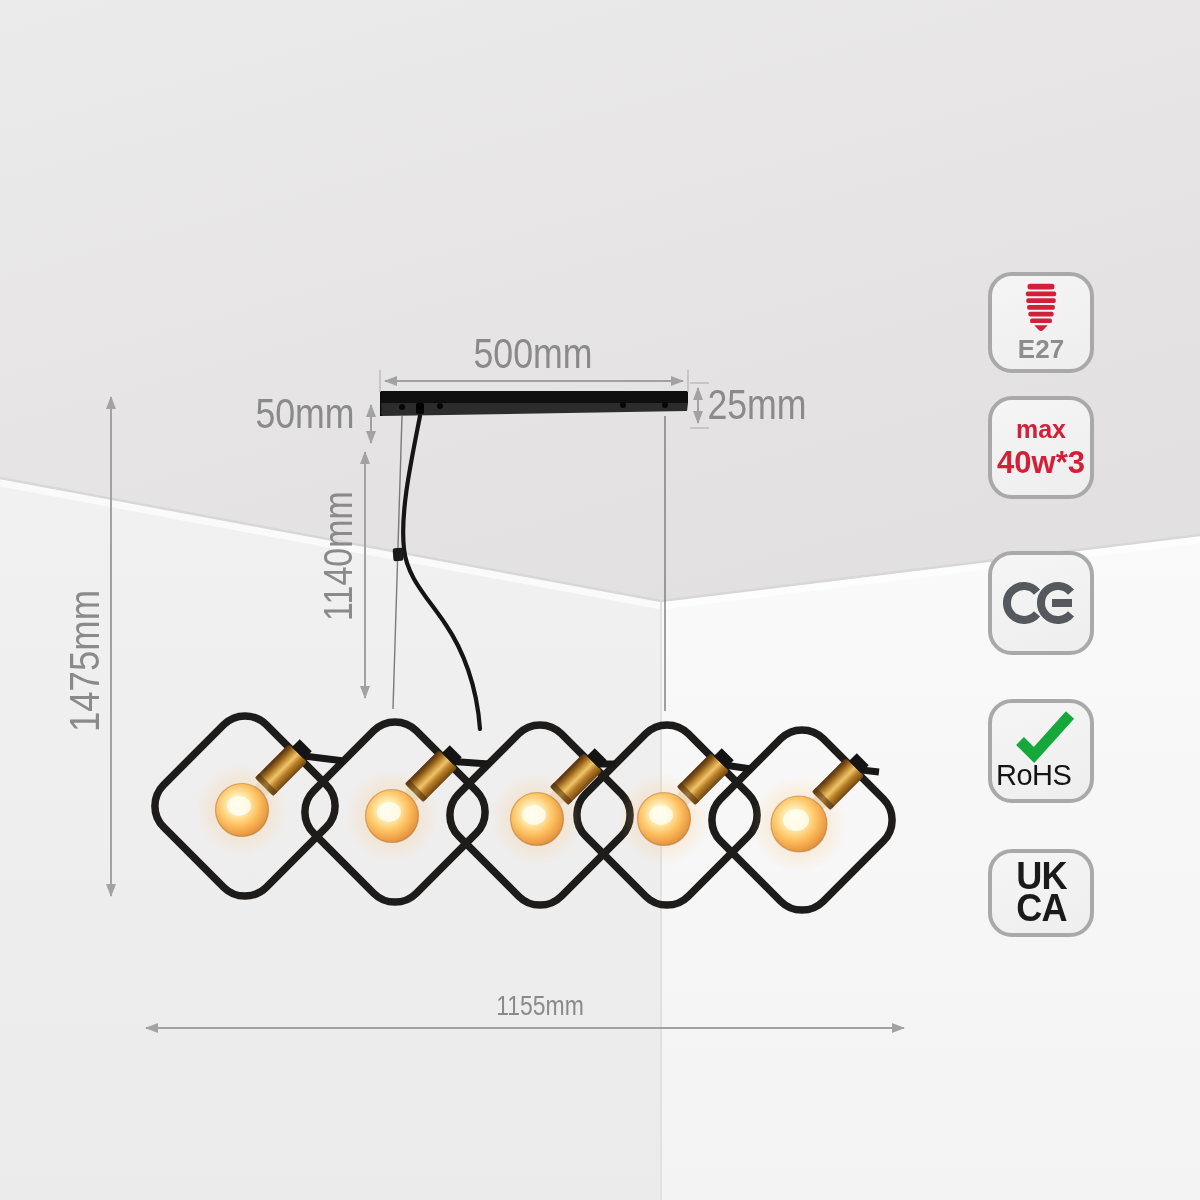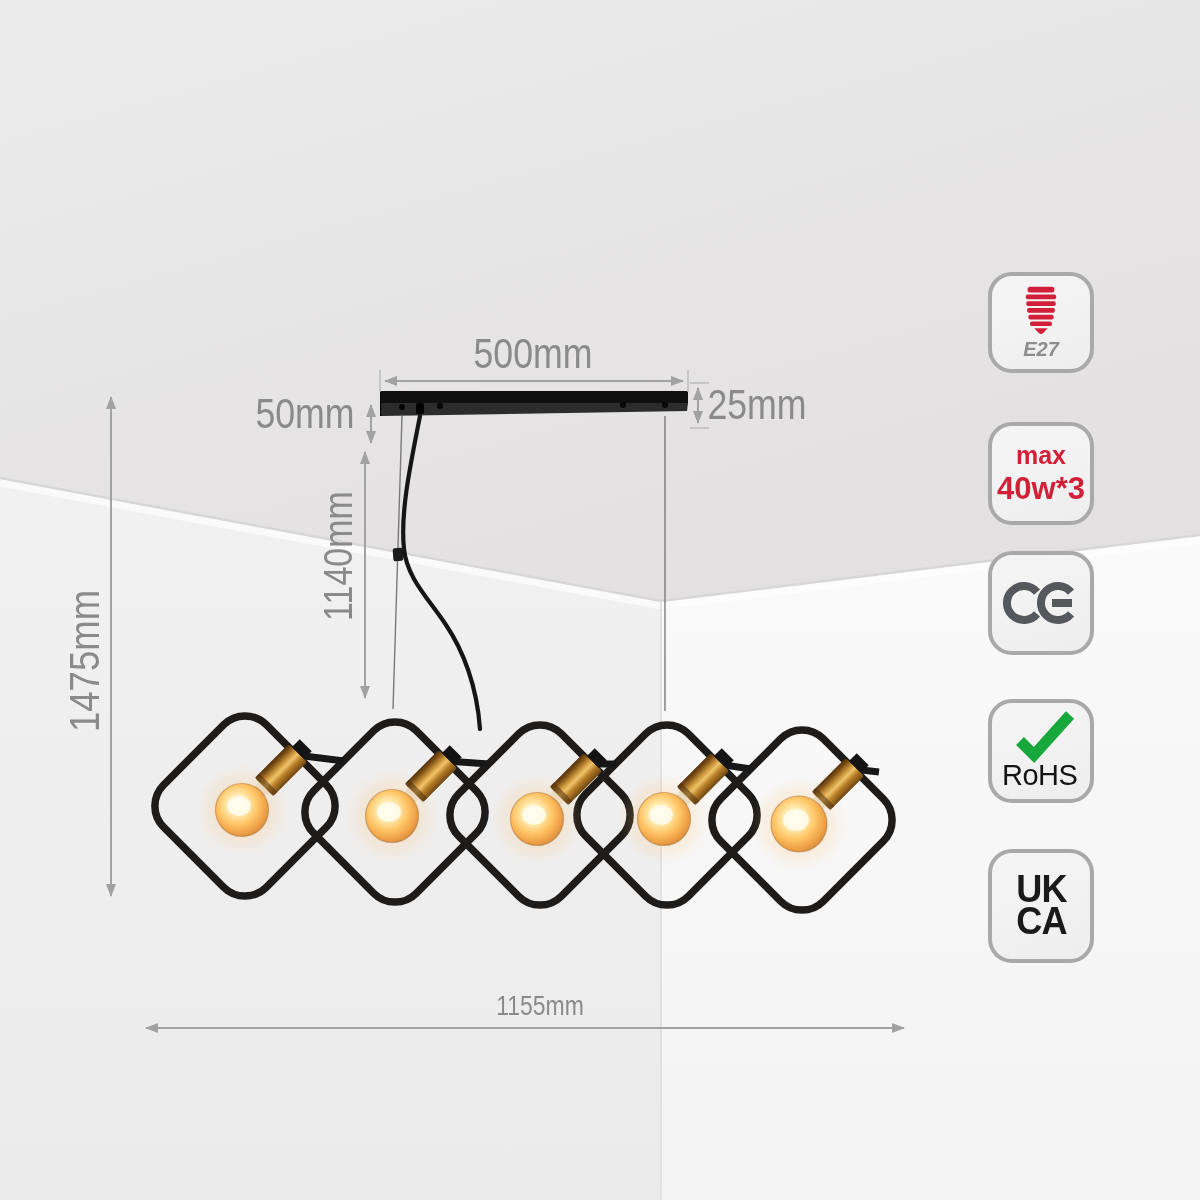--- a/index.html
+++ b/index.html
@@ -6,24 +6,24 @@
   #stage{position:relative;width:1200px;height:1200px;overflow:hidden;
          font-family:"Liberation Sans",sans-serif;background:#404040;}
   #scene{position:absolute;left:0;top:0;}
   .dim-label{position:absolute;color:#8a8a8a;font-weight:400;white-space:nowrap;
              transform:translate(-50%,-50%) scaleX(0.85);}
   .dim-label.rot{transform:translate(-50%,-50%) rotate(-90deg) scaleX(0.85);}
   .badge{position:absolute;left:988px;width:106px;box-sizing:border-box;
          border:4px solid #a9a9a9;border-radius:24px;
          background:linear-gradient(160deg,#f6f5f5,#efeeee);
          display:flex;flex-direction:column;align-items:center;justify-content:center;}
-  .badge .blabel{font-weight:700;color:#8d8d8d;font-size:20px;line-height:1;font-style:italic;}
+  .badge .blabel{font-weight:700;color:#8d8d8d;font-size:26px;line-height:1;}
   .badge.red .l1{color:#d22038;font-weight:700;font-size:25px;line-height:1.25;}
   .badge.red .l2{color:#d22038;font-weight:700;font-size:31px;line-height:1.15;}
-  .badge .rohs-text{position:absolute;left:10px;bottom:9px;color:#141414;
+  .badge .rohs-text{position:absolute;left:4px;bottom:9px;color:#141414;
                     font-size:29px;font-weight:500;line-height:1;letter-spacing:-0.5px;}
   .badge .ukca-line{color:#1a1a1a;font-weight:700;font-size:38px;line-height:0.84;
                     letter-spacing:-1px;transform:scaleX(0.95);}
 </style>
 </head>
 <body>
 
 <div id="stage">
 
   <svg id="scene" width="1200" height="1200" viewBox="0 0 1200 1200">
@@ -201,21 +201,21 @@
         <rect x="7.5" y="17.5" width="35" height="5.5" rx="2"></rect>
         <rect x="8.5" y="25.5" width="33" height="5.5" rx="2"></rect>
         <rect x="10" y="33.5" width="30" height="5.5" rx="2"></rect>
         <rect x="12" y="41.5" width="26" height="5.5" rx="2"></rect>
         <path d="M17,49.5 L33,49.5 L28,55 Q25,58 22,55 Z"></path>
       </g>
     </svg>
     <div class="blabel" style="margin-top:3px;">E27</div>
   </div>
 
-  <div class="badge red" style="top:422px;height:103px;">
+  <div class="badge red" style="top:396px;height:103px;">
     <div class="l1">max</div>
     <div class="l2">40w*3</div>
   </div>
 
   <div class="badge" style="top:551px;height:104px;">
     <svg width="76" height="46" viewBox="0 0 76 46" role="img" aria-label="CE">
       <g fill="none" stroke="#55585c" stroke-width="8">
         <path d="M34,12.1 A17,17 0 1 0 34,33.9"></path>
         <path d="M68,12.1 A17,17 0 1 0 68,33.9"></path>
         <line x1="49" y1="23" x2="69" y2="23"></line>
@@ -223,18 +223,18 @@
     </svg>
   </div>
 
   <div class="badge" style="top:699px;height:104px;position:absolute;">
     <svg width="68" height="52" viewBox="0 0 68 52" style="position:absolute;top:8px;left:20px;">
       <path d="M8,30 L22,44 L58,4" fill="none" stroke="#17a83b" stroke-width="11" stroke-linecap="butt"></path>
     </svg>
     <div class="rohs-text">RoHS</div>
   </div>
 
-  <div class="badge" style="top:849px;height:114px;">
+  <div class="badge" style="top:849px;height:88px;">
     <div class="ukca-line">UK</div>
     <div class="ukca-line">CA</div>
   </div>
 
 </div>
 
 </body></html>

